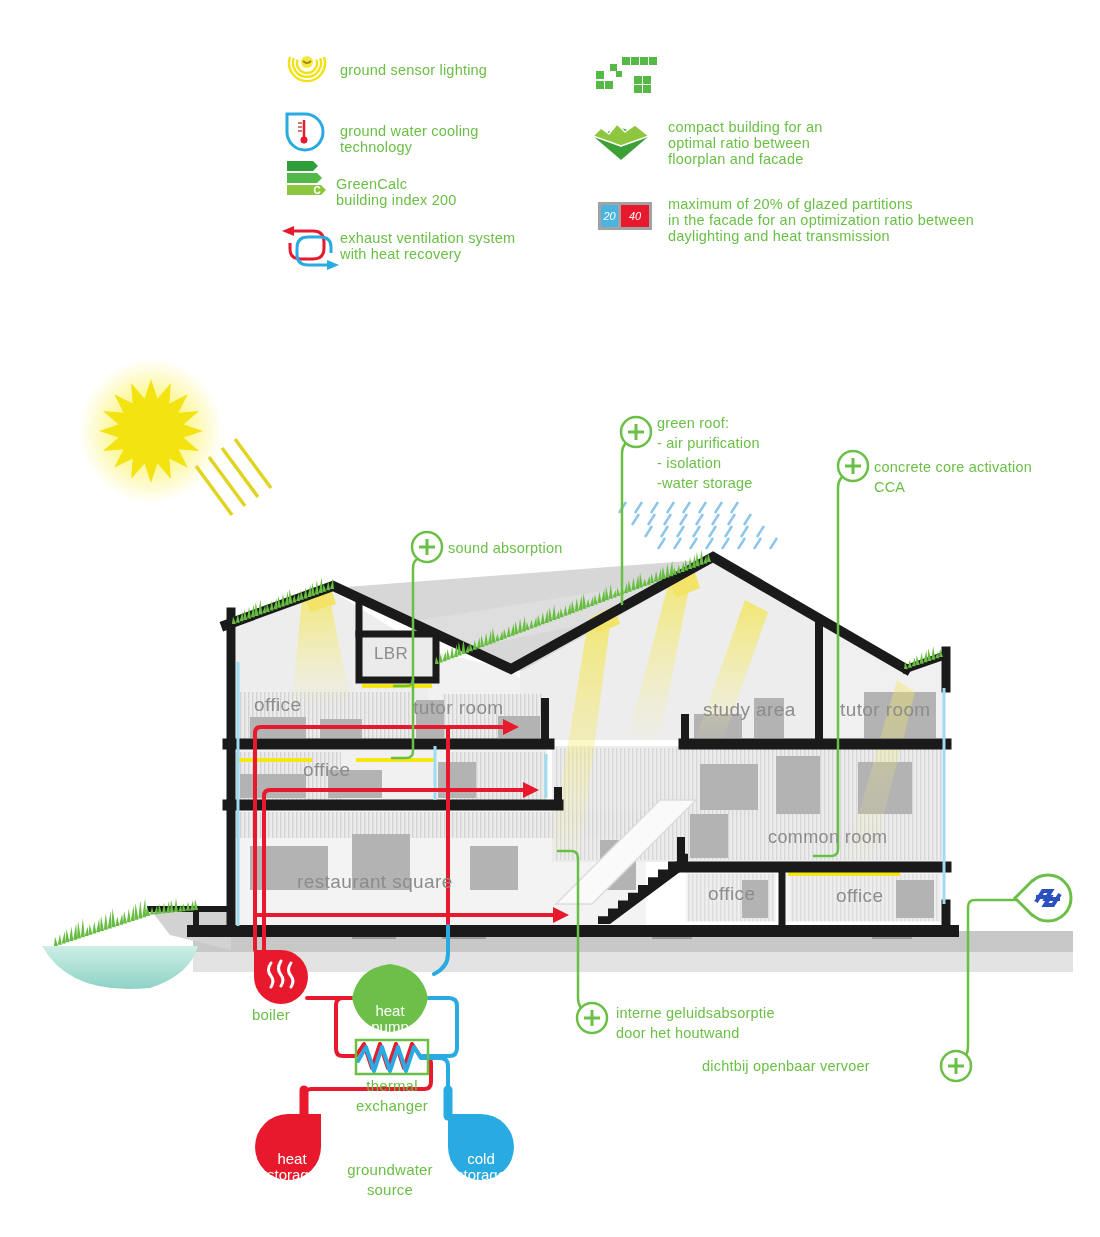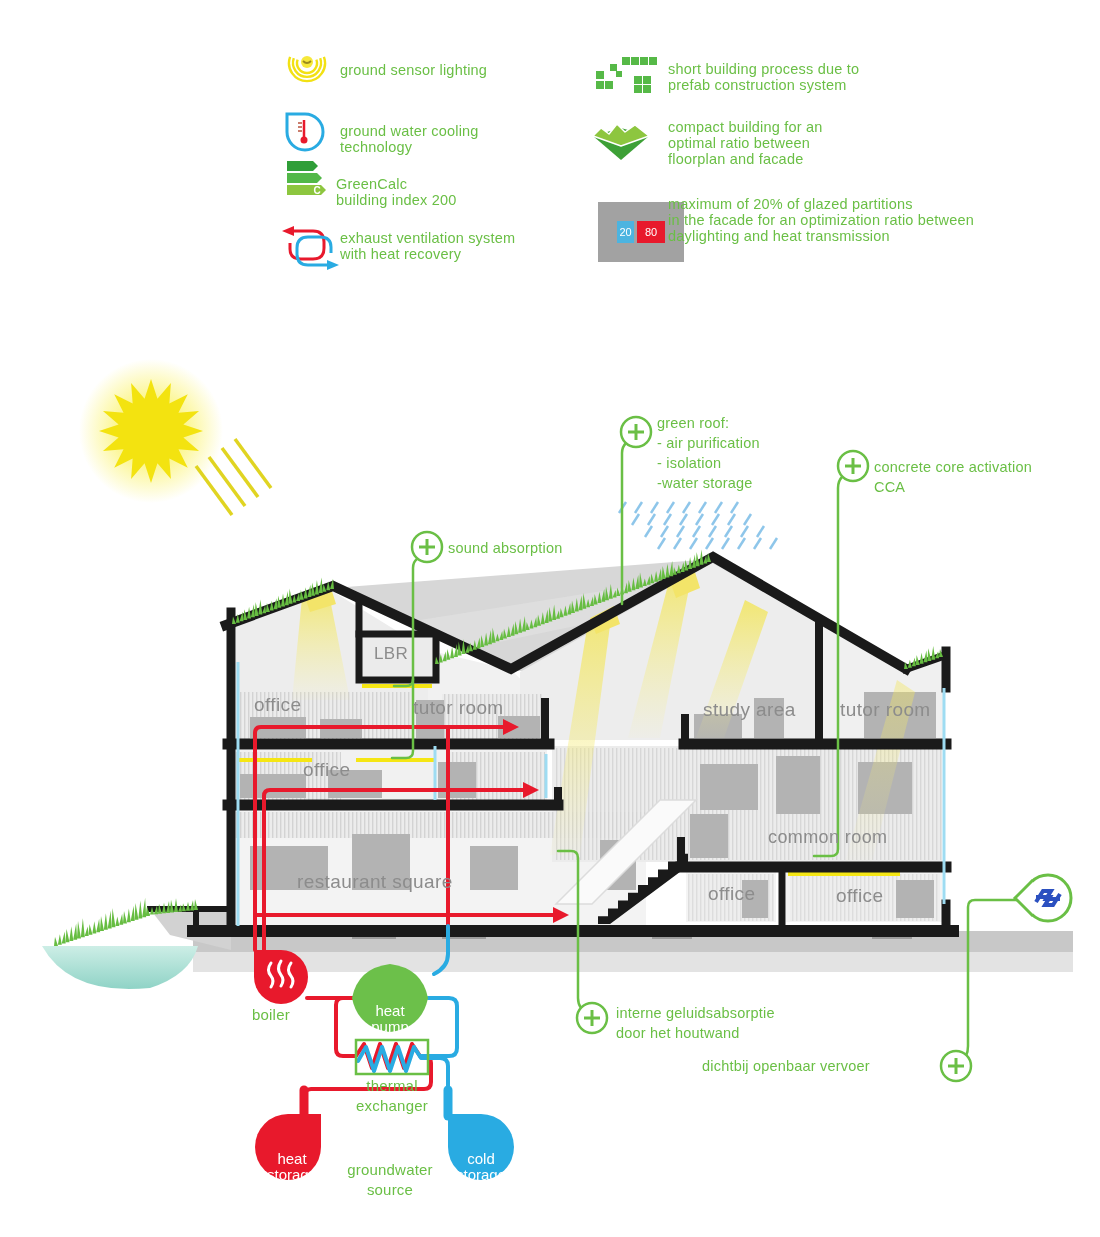--- a/index.html
+++ b/index.html
@@ -4,21 +4,21 @@
 <style>
   html,body{margin:0;padding:0;background:#fff;}
   .stage{position:relative;width:1100px;height:1237px;background:#ffffff;overflow:hidden;
          font-family:"Liberation Sans",sans-serif;}
   .stage svg.main{position:absolute;left:0;top:0;z-index:1;}
   .abs{position:absolute;z-index:3;}
   .ltxt{color:#6abf45;font-size:14.5px;line-height:16px;letter-spacing:.2px;white-space:pre-line;}
   .rlabel{position:absolute;z-index:3;color:#8c8c8c;font-size:19px;letter-spacing:.4px;white-space:nowrap;}
   .alabel{position:absolute;z-index:3;color:#6abf45;font-size:14.5px;line-height:20px;letter-spacing:.2px;white-space:pre-line;}
   .wlabel{position:absolute;z-index:4;color:#ffffff;font-size:15px;line-height:16px;text-align:center;white-space:pre-line;margin-top:24px;}
-  .chip{display:flex;gap:3px;background:#a2a2a2;padding:19px;width:48px;height:22px;box-sizing:content-box;}
+  .chip{display:flex;gap:3px;background:#a2a2a2;padding:3px;width:48px;height:22px;box-sizing:content-box;font-style:italic;}
   .chip .b{background:#4cb4e0;color:#fff;font-size:11px;display:flex;align-items:center;justify-content:center;width:17px;}
   .chip .r{background:#e8192c;color:#fff;font-size:11px;display:flex;align-items:center;justify-content:center;flex:1;}
 </style>
 </head>
 <body>
 
 <div class="stage">
 
   <svg class="main" id="d" width="1100" height="1237" viewBox="0 0 1100 1237">
     <defs>
@@ -491,33 +491,31 @@
         <rect x="47" y="28" width="8" height="8"></rect>
     </g>
   </svg>
   <svg class="abs" style="left:592px;top:116px" width="60" height="50">
     <polygon points="1,20 29,44 57,20 29,12" fill="#3da036"></polygon>
     <polygon points="1,20 9,12 17,18 25,8 33,16 43,9 57,20 29,30" fill="#8dc63f" stroke="#fff" stroke-width="1.5" stroke-linejoin="round"></polygon>
   </svg>
   <div class="abs" style="left:598px;top:202px">
     <div class="chip">
       <span class="b">20</span>
-      <span class="r">80</span>
+      <span class="r">40</span>
     </div>
   </div>
 
   <div class="abs ltxt" style="left:340px;top:62px">ground sensor lighting</div>
   <div class="abs ltxt" style="left:340px;top:123px">ground water cooling
 technology</div>
   <div class="abs ltxt" style="left:336px;top:176px">GreenCalc
 building index 200</div>
   <div class="abs ltxt" style="left:340px;top:230px">exhaust ventilation system
 with heat recovery</div>
-  <div class="abs ltxt" style="left:668px;top:61px">short building process due to
-prefab construction system</div>
   <div class="abs ltxt" style="left:668px;top:119px">compact building for an
 optimal ratio between
 floorplan and facade</div>
   <div class="abs ltxt" style="left:668px;top:196px">maximum of 20% of glazed partitions
 in the facade for an optimization ratio between
 daylighting and heat transmission</div>
 
   <div class="rlabel" style="left:374px;top:644px;font-size:17px">LBR</div>
   <div class="rlabel" style="left:254px;top:694px">office</div>
   <div class="rlabel" style="left:413px;top:697px">tutor room</div>

